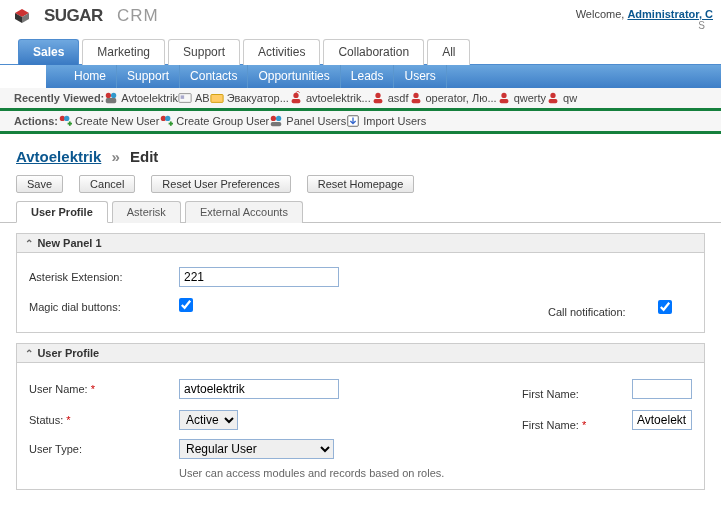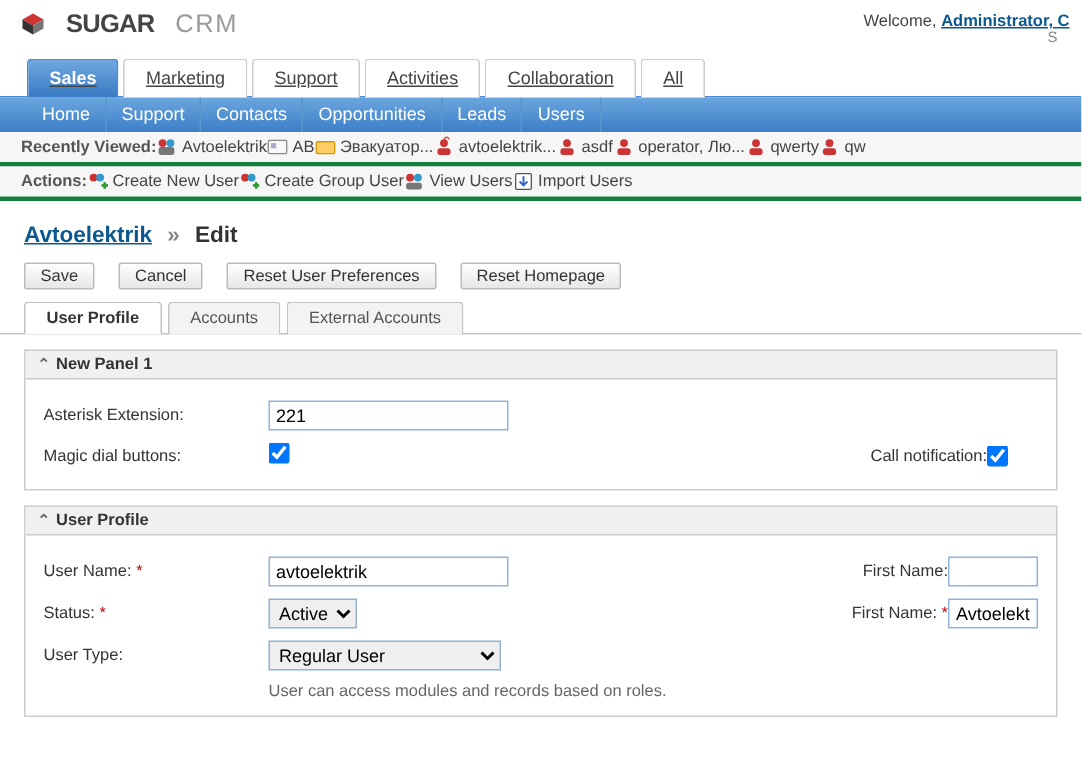--- a/index.html
+++ b/index.html
@@ -10,26 +10,26 @@
   .header { display: flex; justify-content: space-between; align-items: flex-start; padding: 6px 8px 2px 14px; }
   .logo { display: flex; align-items: center; gap: 14px; }
   .logo-cube { width: 16px; height: 16px; }
   .logo-text { font-weight: 700; font-size: 17px; color: #444; letter-spacing: -0.5px; }
   .logo-crm { font-weight: 400; color: #999; font-size: 17px; letter-spacing: 1px; }
   .welcome { font-size: 11px; color: #444; padding-top: 2px; text-align: right; }
   .welcome a { font-weight: bold; }
   .welcome-sub { font-size: 10px; color: #888; text-align:right; padding-right:8px; }
 
   
-  .main-tabs { display: flex; padding-left: 18px; gap: 0; border-bottom: 1px solid #4e8ccf; margin-top: 6px; text-decoration: underline; }
+  .main-tabs { display: flex; padding-left: 18px; gap: 0; border-bottom: 1px solid #4e8ccf; margin-top: 6px; }
   .main-tab { padding: 5px 14px; font-size: 12px; color: #444; background: #fff; border: 1px solid #ccc; border-bottom: none; border-top-left-radius: 3px; border-top-right-radius: 3px; margin-right: 3px; margin-bottom: -1px; cursor: pointer; }
   .main-tab.active { background: linear-gradient(#6fa8e0, #3b7bc4); color: #fff; font-weight: bold; border: 1px solid #4e8ccf; border-bottom: 1px solid #3b7bc4; }
 
   
-  .sub-tabs { background: linear-gradient(#6aa6de, #3d7ec7); display: flex; padding-left: 18px; }
+  .sub-tabs { background: linear-gradient(#6aa6de, #3d7ec7); display: flex; padding-left: 18px; margin-left: 46px; }
   .sub-tab { padding: 4px 10px 5px; color: #fff; font-size: 12px; border-right: 1px solid #5a96ce; cursor: pointer; }
 
   
   .bar { background: #f6f6f6; border-bottom: 3px solid #15803d; display: flex; align-items: center; padding: 3px 14px; gap: 0; overflow: hidden; white-space: nowrap; }
   .bar-label { font-weight: bold; color: #555; font-size: 11px; }
   .bar-item { display: inline-flex; align-items: center; gap: 3px; font-size: 11px; color: #444; cursor: pointer; }
   .bar-item span.txt { color: #444; }
   .ico { width: 14px; height: 14px; display: inline-block; flex-shrink: 0; }
 
   
@@ -48,21 +48,21 @@
   .form-tab.active { background: #fff; font-weight: bold; color: #333; border-bottom: 1px solid #fff; }
 
   
   .panel { margin: 10px 16px 0; border: 1px solid #ccc; }
   .panel-h { background: #f0f0f0; border-bottom: 1px solid #ccc; padding: 3px 8px; font-weight: bold; font-size: 11px; color: #333; display: flex; align-items: center; gap: 4px; cursor: pointer; }
   .panel-body { padding: 10px 12px; }
   .row { display: flex; align-items: center; padding: 4px 0; }
   .lbl { width: 150px; font-size: 11px; color: #333; }
   .fld { flex: 0 0 200px; }
   .rcol { margin-left: auto; display: flex; align-items: center; }
-  .rcol .lbl { width: 110px; text-align: right; }
+  .rcol .lbl { width: 110px; text-align: left; margin-top: 11px; }
   .req { color: #c00; }
   input[type=text] { border: 1px solid #94b2d6; padding: 2px 4px; font-size: 12px; width: 160px; }
   input.wider { width: 160px; }
   select { border: 1px solid #94b2d6; padding: 1px 2px; font-size: 12px; }
   input[type=checkbox] { width: 14px; height: 14px; }
   .hint { font-size: 11px; color: #666; padding: 4px 0 0 150px; }
 
   .chev { font-size: 10px; color: #666; }
 </style>
 </head>
@@ -184,21 +184,21 @@
         <rect x="12.5" y="8.5" width="2" height="5" fill="#393"></rect>
       </svg>
       <span class="txt">Create Group User</span>
     </span>
   <span class="bar-item">
       <svg class="ico" viewBox="0 0 16 16">
         <circle cx="5" cy="5" r="3" fill="#c33"></circle>
         <circle cx="11" cy="5" r="3" fill="#39c"></circle>
         <rect x="2" y="9" width="12" height="5" rx="2" fill="#777"></rect>
       </svg>
-      <span class="txt">View Users</span>
+      <span class="txt">Panel Users</span>
     </span>
   <span class="bar-item">
       <svg class="ico" viewBox="0 0 16 16">
         <rect x="2" y="2" width="12" height="12" rx="1" fill="#fff" stroke="#555"></rect>
         <path d="M8 4 v6 M5 8 l3 3 l3 -3" stroke="#36c" fill="none" stroke-width="1.5"></path>
       </svg>
       <span class="txt">Import Users</span>
     </span>
 </div>
 
@@ -210,21 +210,21 @@
 
 <div class="btn-row">
   <button class="btn">Save</button>
   <button class="btn">Cancel</button>
   <button class="btn">Reset User Preferences</button>
   <button class="btn">Reset Homepage</button>
 </div>
 
 <div class="form-tabs">
   <div class="form-tab active">User Profile</div>
-  <div class="form-tab">Accounts</div>
+  <div class="form-tab">Asterisk</div>
   <div class="form-tab">External Accounts</div>
 </div>
 
 <div class="panel">
   <div class="panel-h">
     <span class="chev">⌃</span>
     <span>New Panel 1</span>
   </div>
   <div class="panel-body">
     <div class="row">

